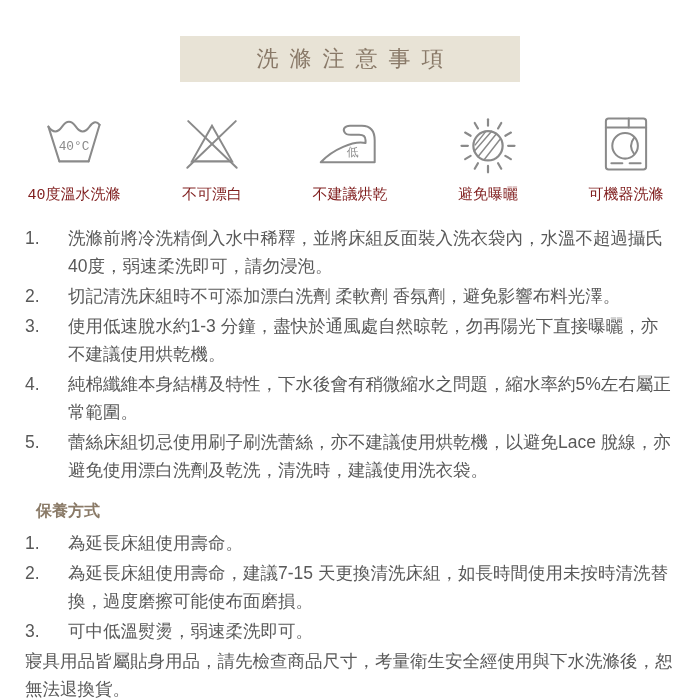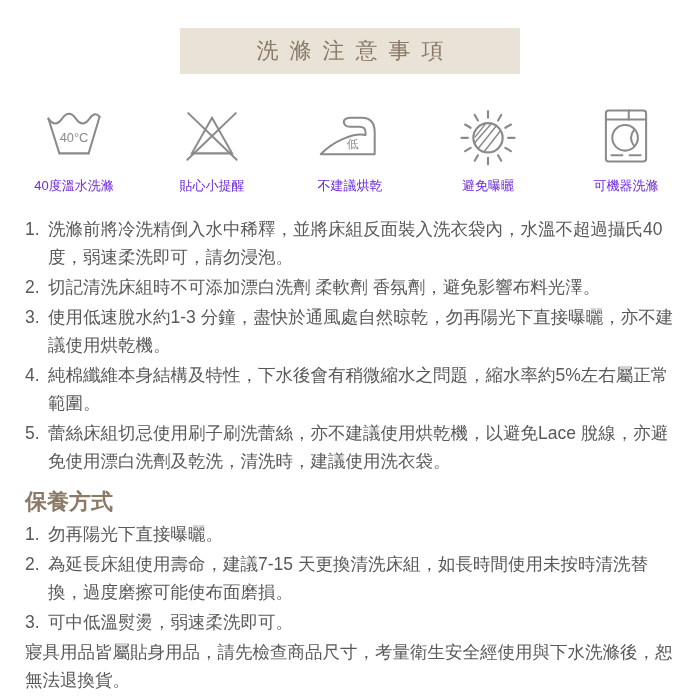--- a/index.html
+++ b/index.html
@@ -5,47 +5,47 @@
   html,body{margin:0;padding:0;background:#ffffff;}
   body{
     width:700px;height:700px;overflow:hidden;
     font-family:"Liberation Sans","DejaVu Sans",sans-serif;
     color:#595959;
   }
   .page{width:700px;height:700px;box-sizing:border-box;}
 
   
   .banner{
-    width:340px;height:46px;margin:28px auto 0 auto;
+    width:340px;height:46px;margin:36px auto 0 auto;
     background:#e8e3d6;
     display:flex;align-items:center;justify-content:center;
   }
   .banner span{
     font-size:22px;color:#897968;letter-spacing:11px;
     padding-left:11px; 
     font-weight:500;
   }
 
   
   .icons-row{
     margin:30px 24px 0 24px;
-    display:flex;justify-content:space-between;align-items:flex-end;
+    display:flex;justify-content:space-between;align-items:flex-end;font-family:Liberation Mono, monospace;
   }
   .icon-cell{display:flex;flex-direction:column;align-items:center;width:100px;}
   .icon-cell svg{display:block;}
-  .icon-label{margin-top:9px;font-size:13px;color:#6d28d9;white-space:nowrap;}
+  .icon-label{margin-top:9px;font-size:15px;color:#7f1d1d;white-space:nowrap;}
 
   
   .content{margin:20px 25px 0 25px;font-size:17.5px;line-height:28px;color:#595959;}
   .li{display:flex;margin:0 0 2px 0;}
   .li .num{flex:0 0 23px;}
-  .li .txt{flex:1;}
+  .li .txt{flex:1;margin-left:20px;}
   .section-heading{
-    color:#8a7a67;font-weight:700;font-size:22px;
-    margin:13px 0 4px 0;line-height:28px;
+    color:#8a7a67;font-weight:700;font-size:16px;
+    margin:13px 0 4px 11px;line-height:28px;
   }
   .plain{margin:0;}
 </style>
 </head>
 <body>
 
 <div class="page">
 
   <div class="banner">
     <span>洗滌注意事項</span>
@@ -67,21 +67,21 @@
     </div>
 
     <div class="icon-cell">
       <svg width="64" height="64" viewBox="0 0 70 70">
         <g fill="none" stroke="#8a8a8a" stroke-width="2.2" stroke-linecap="round">
           <path d="M35,15 L13,54 L57,54 Z"></path>
           <path d="M9,10 L62,61"></path>
           <path d="M61,10 L8,61"></path>
         </g>
       </svg>
-      <div class="icon-label">貼心小提醒</div>
+      <div class="icon-label">不可漂白</div>
     </div>
 
 
     <div class="icon-cell">
       <svg width="64" height="64" viewBox="0 0 70 70">
         <path d="M3,55 L62,55 L62,31 C62,19 56,15 48,15 L35,15 C29,15 27,19 29,22 C30,24 33,25 36,25 L45,25 C50,25 52,27 52,31 L52,34 C39,31 16,41 3,55 Z" fill="none" stroke="#8a8a8a" stroke-width="2.2" stroke-linejoin="round"></path>
         <text x="38" y="48" text-anchor="middle" font-size="13" fill="#8a8a8a">低</text>
       </svg>
       <div class="icon-label">不建議烘乾</div>
     </div>
@@ -150,21 +150,21 @@
     </div>
     <div class="li">
       <span class="num">5.</span>
       <span class="txt">蕾絲床組切忌使用刷子刷洗蕾絲，亦不建議使用烘乾機，以避免Lace 脫線，亦避免使用漂白洗劑及乾洗，清洗時，建議使用洗衣袋。</span>
     </div>
 
     <div class="section-heading">保養方式</div>
 
     <div class="li">
       <span class="num">1.</span>
-      <span class="txt">勿再陽光下直接曝曬。</span>
+      <span class="txt">為延長床組使用壽命。</span>
     </div>
     <div class="li">
       <span class="num">2.</span>
       <span class="txt">為延長床組使用壽命，建議7-15 天更換清洗床組，如長時間使用未按時清洗替換，過度磨擦可能使布面磨損。</span>
     </div>
     <div class="li">
       <span class="num">3.</span>
       <span class="txt">可中低溫熨燙，弱速柔洗即可。</span>
     </div>
 

